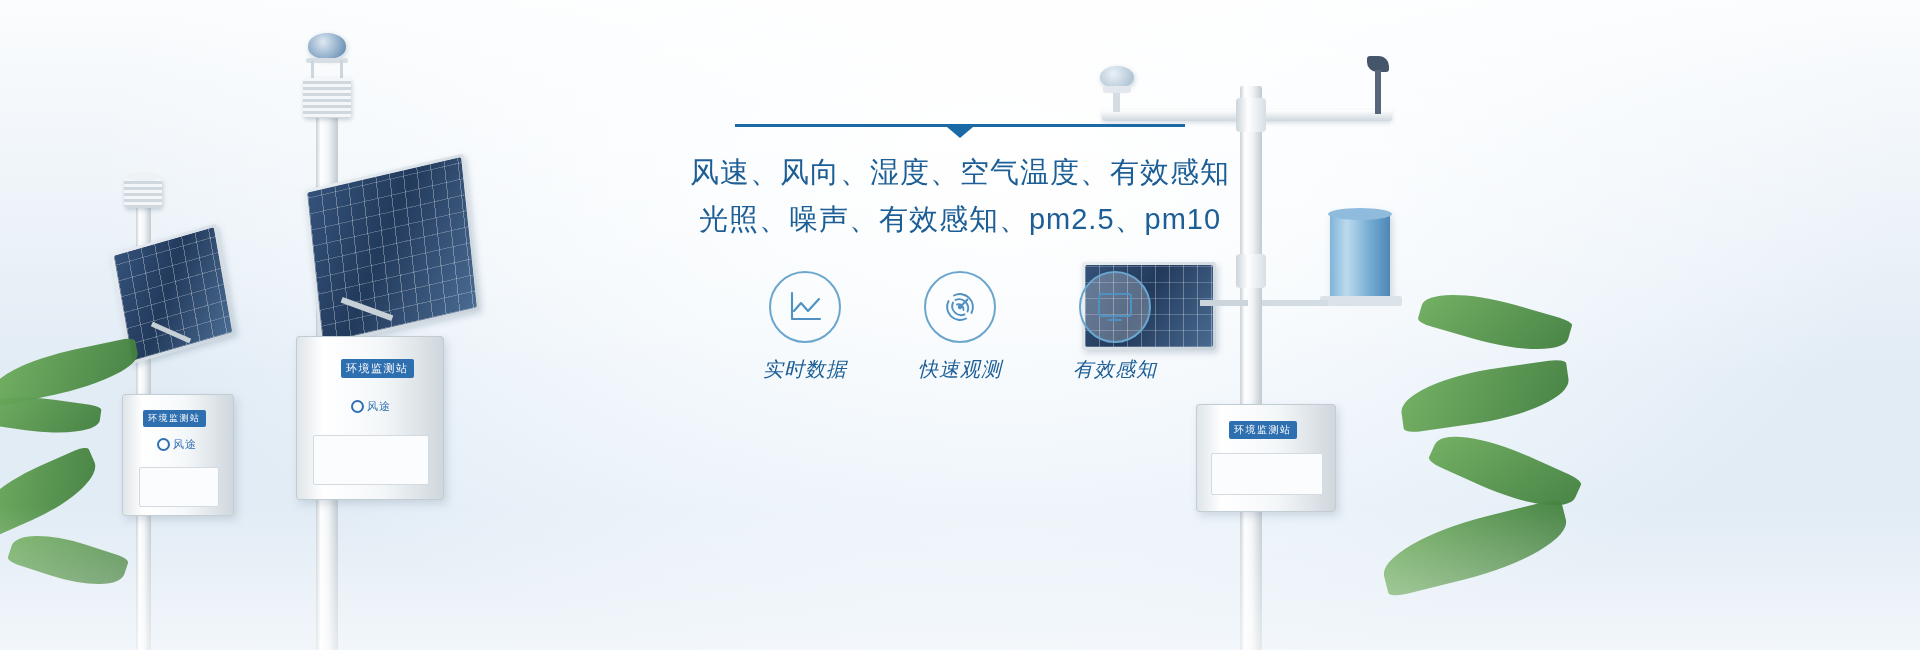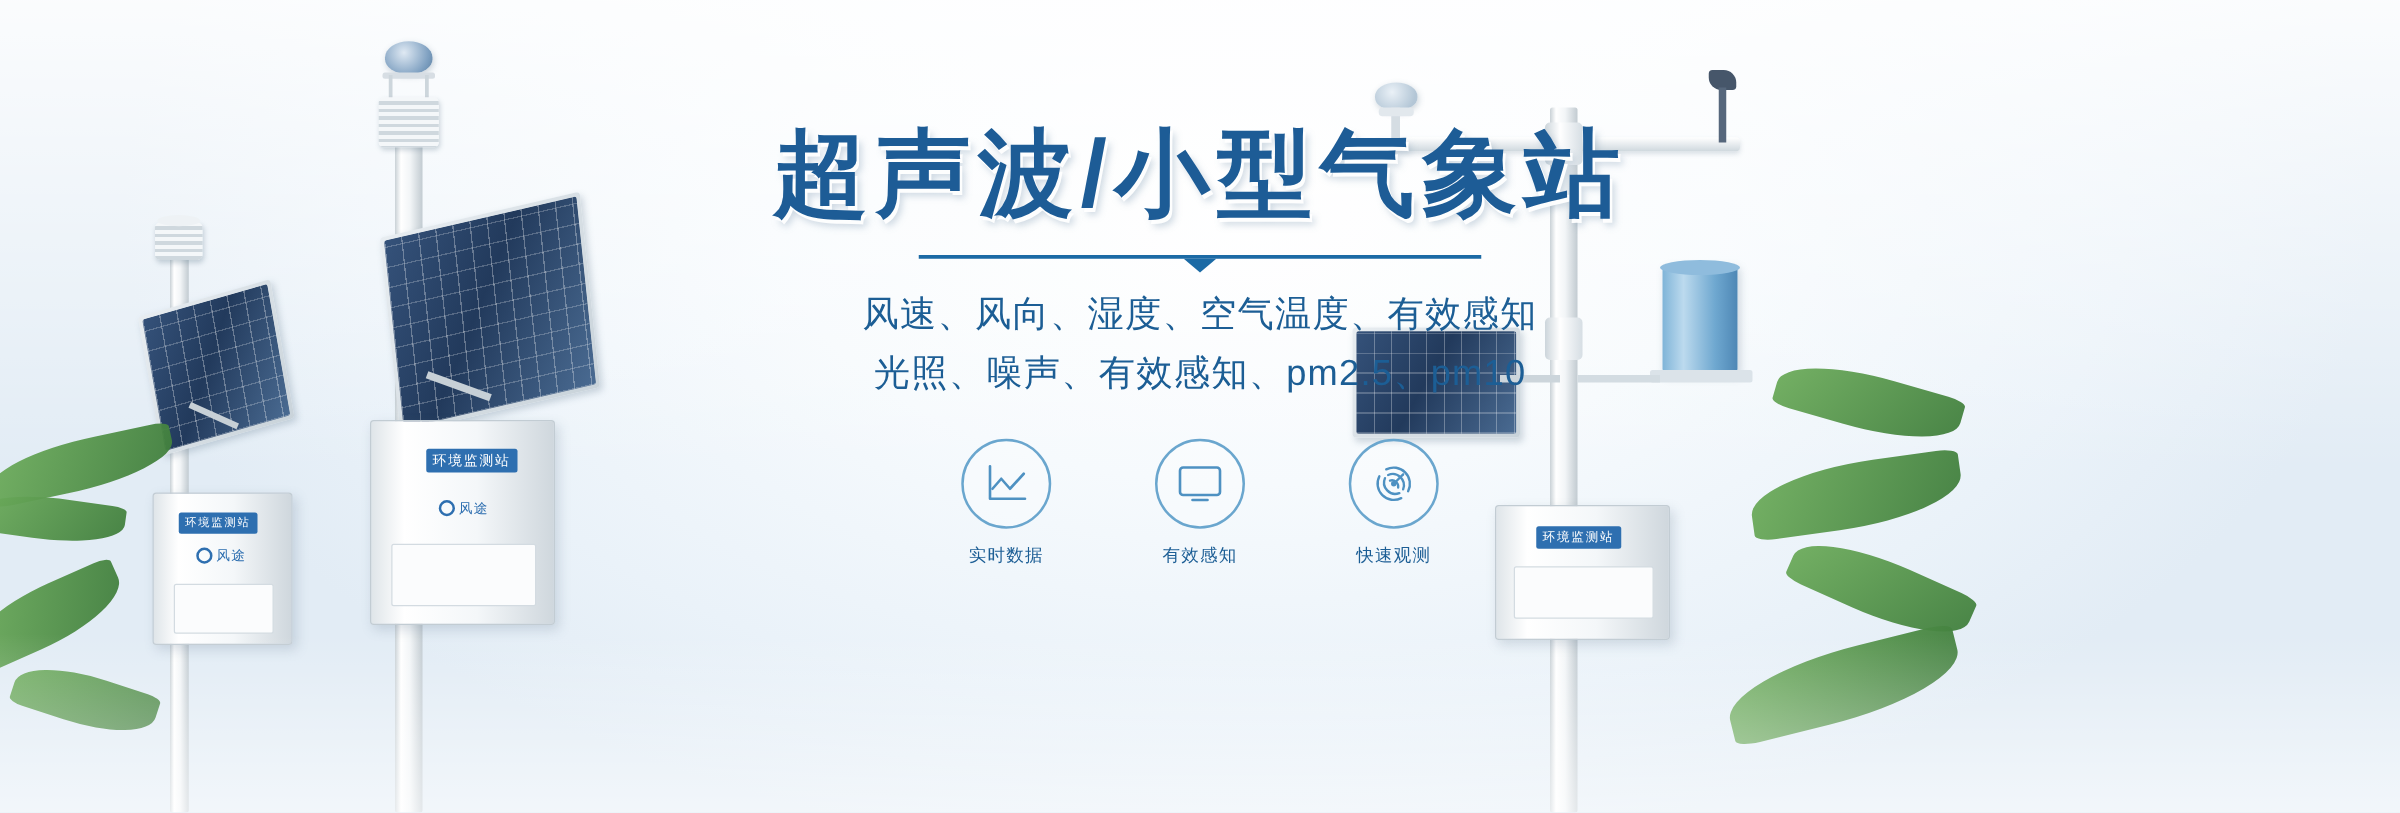--- a/index.html
+++ b/index.html
@@ -84,24 +84,25 @@
     width:72px; height:72px;
     margin:0 auto;
     border:2px solid #6aa6ce;
     border-radius:50%;
     display:flex; align-items:center; justify-content:center;
     background:rgba(255,255,255,.25);
   }
   .feature-circle svg { display:block; }
   .feature-label {
     margin-top:13px;
-    font-size:14px;
+    font-size:20px;
     color:#1c5e95;
     letter-spacing:1px;
     white-space:nowrap;
+    font-style:italic;
   }
 
   
   .obj { position:absolute; }
   .pole {
     background:linear-gradient(90deg,#c9d1d6 0%,#ffffff 22%,#f2f5f7 55%,#c2cbd1 100%);
     border-radius:2px;
   }
   .panel-frame {
     background:linear-gradient(135deg,#e8edf1,#c9d3da);
@@ -271,69 +272,68 @@
 
   <div class="leaf" style="left:1420px; top:300px; width:150px; height:44px; transform:rotate(16deg);"></div>
   <div class="leaf" style="left:1400px; top:370px; width:170px; height:52px; transform:rotate(-8deg);"></div>
   <div class="leaf" style="left:1430px; top:448px; width:150px; height:46px; transform:rotate(24deg);"></div>
   <div class="leaf" style="left:1380px; top:520px; width:190px; height:56px; transform:rotate(-14deg);"></div>
 
   <div class="ground-haze"></div>
 
   <div class="center-block">
 
-    <div class="main-title">超声波/小型气象站</div>
 
     <div class="divider"></div>
 
     <div class="sub-lines">
       <div class="sub-line">风速、风向、湿度、空气温度、有效感知</div>
       <div class="sub-line">光照、噪声、有效感知、pm2.5、pm10</div>
     </div>
 
     <div class="features">
 
       <div class="feature">
         <div class="feature-circle">
           <span>
             <svg width="36" height="34" viewBox="0 0 36 34" fill="none" stroke="#4e91c2" stroke-width="2.1" stroke-linecap="round" stroke-linejoin="round">
               <path d="M5 3 V29 H33"></path>
               <path d="M7 21 L14 13 L21 21 L32 9"></path>
             </svg>
           </span>
         </div>
         <div class="feature-label">实时数据</div>
-      </div>
-
-      <div class="feature">
-        <div class="feature-circle">
-          <span>
-            <svg width="38" height="32" viewBox="0 0 38 32" fill="none" stroke="#4e91c2" stroke-width="2.1" stroke-linecap="round" stroke-linejoin="round">
-              <rect x="3" y="3" width="32" height="22" rx="2.5"></rect>
-              <path d="M13 29 H25"></path>
-            </svg>
-          </span>
-        </div>
-        <div class="feature-label">有效感知</div>
       </div>
 
       <div class="feature">
         <div class="feature-circle">
           <span>
             <svg width="36" height="36" viewBox="0 0 36 36" fill="none" stroke="#4e91c2" stroke-width="1.9" stroke-linecap="round">
               <path d="M12 6.5 A13 13 0 0 1 29.5 24"></path>
               <path d="M13.5 11 A9 9 0 0 1 25.5 22.5"></path>
               <path d="M15 15.5 A5 5 0 0 1 21.5 21"></path>
               <path d="M6.5 12 A13 13 0 0 0 24 29.5"></path>
               <path d="M11 13.5 A9 9 0 0 0 22.5 25.5"></path>
               <circle cx="18" cy="18" r="2.2" fill="#4e91c2" stroke="none"></circle>
               <path d="M18 18 L25.5 10.5"></path>
             </svg>
           </span>
         </div>
         <div class="feature-label">快速观测</div>
       </div>
 
+      <div class="feature">
+        <div class="feature-circle">
+          <span>
+            <svg width="38" height="32" viewBox="0 0 38 32" fill="none" stroke="#4e91c2" stroke-width="2.1" stroke-linecap="round" stroke-linejoin="round">
+              <rect x="3" y="3" width="32" height="22" rx="2.5"></rect>
+              <path d="M13 29 H25"></path>
+            </svg>
+          </span>
+        </div>
+        <div class="feature-label">有效感知</div>
+      </div>
+
 
     </div>
   </div>
 
 </div>
 
 </body></html>

